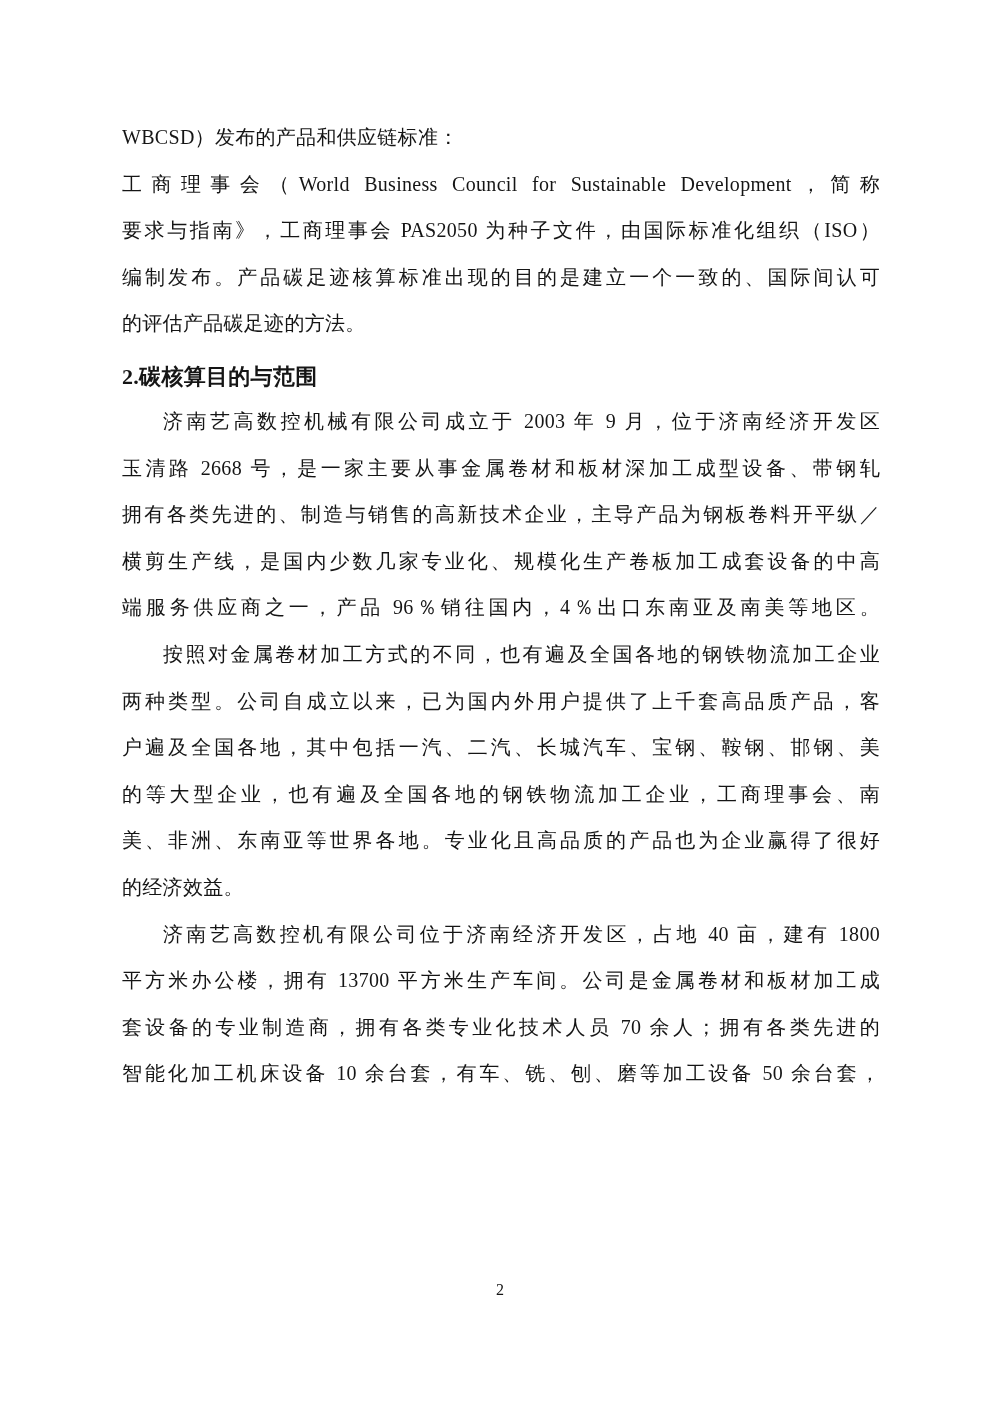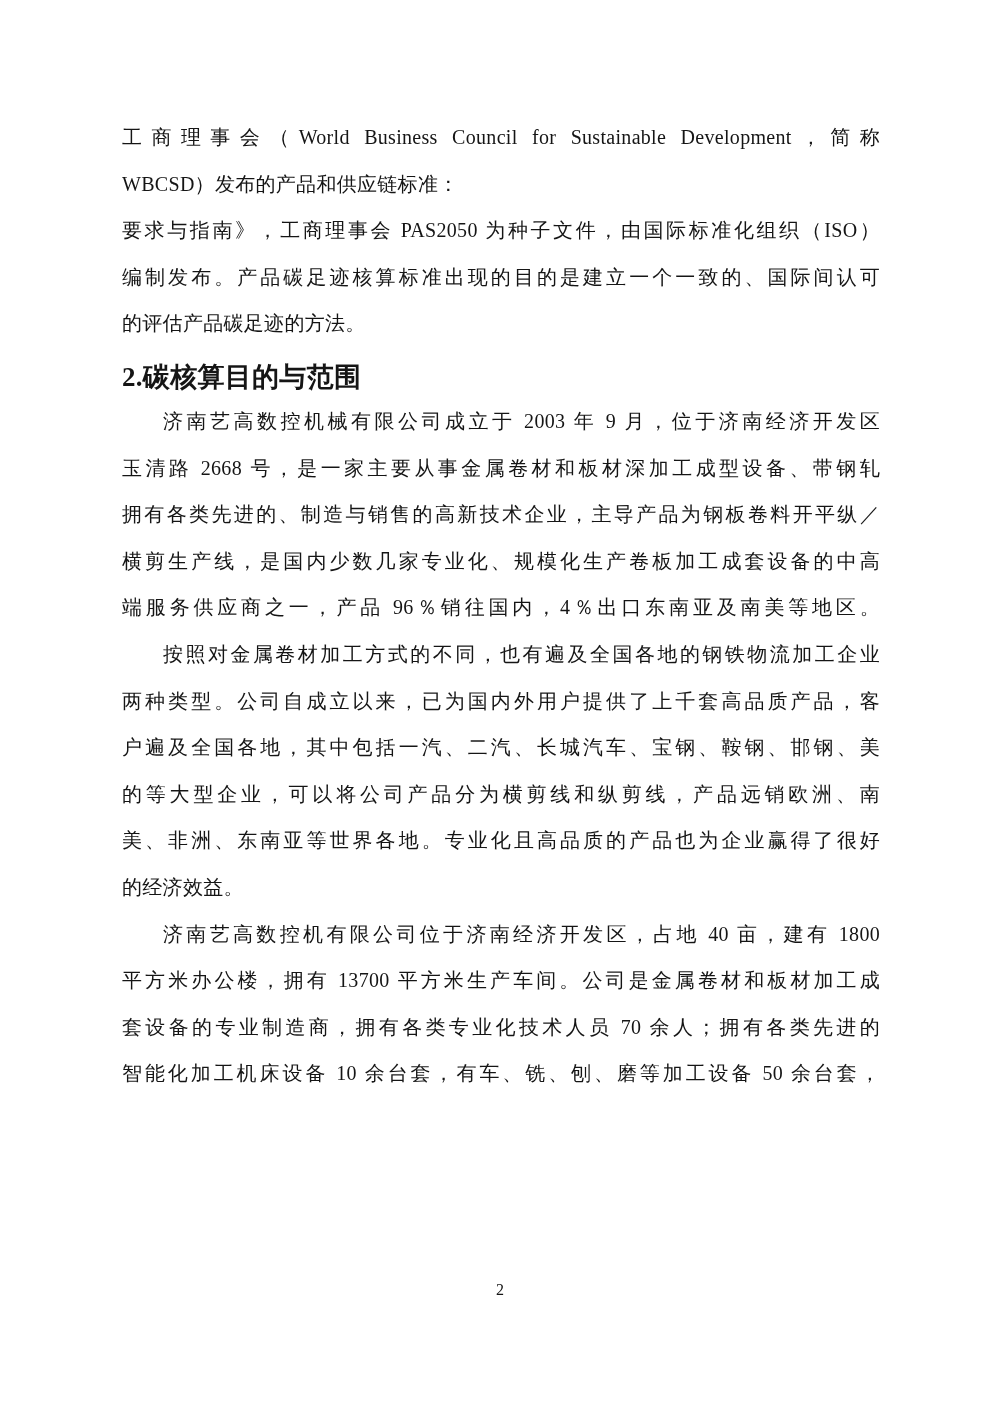--- a/index.html
+++ b/index.html
@@ -36,62 +36,62 @@
     white-space: normal;
     text-align: justify;
     text-align-last: justify;
     text-justify: auto;
   }
   
   .line.ind { text-indent: 41px; }
   .block-heading1 .line,
   .block-heading2 .line {
     font-weight: bold;
-    font-size: 27px;
+    font-size: 22px;
     line-height: 42px;
   }
   .page-number {
     position: absolute;
     left: 0;
     top: 1281px;
     width: 100%;
     text-align: center;
     font-size: 16px;
     color: #151515;
   }
 </style>
 </head>
 <body>
 
 <div class="page">
   <div class="content">
       <div class="block block-paragraph">
+        <div class="line">WBCSD）发布的产品和供应链标准：</div>
         <div class="line just">工商理事会（World Business Council for Sustainable Development，简称</div>
-        <div class="line">WBCSD）发布的产品和供应链标准：</div>
       </div>
       <div class="block block-paragraph">
         <div class="line just">要求与指南》，工商理事会 PAS2050 为种子文件，由国际标准化组织（ISO）</div>
         <div class="line just">编制发布。产品碳足迹核算标准出现的目的是建立一个一致的、国际间认可</div>
         <div class="line">的评估产品碳足迹的方法。</div>
       </div>
       <div class="block block-heading1">
         <div class="line">2.碳核算目的与范围</div>
       </div>
       <div class="block block-paragraph">
         <div class="line just ind">济南艺高数控机械有限公司成立于 2003 年 9 月，位于济南经济开发区</div>
         <div class="line just">玉清路 2668 号，是一家主要从事金属卷材和板材深加工成型设备、带钢轧</div>
         <div class="line just">拥有各类先进的、制造与销售的高新技术企业，主导产品为钢板卷料开平纵／</div>
         <div class="line just">横剪生产线，是国内少数几家专业化、规模化生产卷板加工成套设备的中高</div>
         <div class="line just">端服务供应商之一，产品 96％销往国内，4％出口东南亚及南美等地区。</div>
       </div>
       <div class="block block-paragraph">
         <div class="line just ind">按照对金属卷材加工方式的不同，也有遍及全国各地的钢铁物流加工企业</div>
         <div class="line just">两种类型。公司自成立以来，已为国内外用户提供了上千套高品质产品，客</div>
         <div class="line just">户遍及全国各地，其中包括一汽、二汽、长城汽车、宝钢、鞍钢、邯钢、美</div>
-        <div class="line just">的等大型企业，可以将公司产品分为横剪线和纵剪线，产品远销欧洲、南</div>
+        <div class="line just">的等大型企业，也有遍及全国各地的钢铁物流加工企业，工商理事会、南</div>
         <div class="line just">美、非洲、东南亚等世界各地。专业化且高品质的产品也为企业赢得了很好</div>
         <div class="line">的经济效益。</div>
       </div>
       <div class="block block-paragraph">
         <div class="line just ind">济南艺高数控机有限公司位于济南经济开发区，占地 40 亩，建有 1800</div>
         <div class="line just">平方米办公楼，拥有 13700 平方米生产车间。公司是金属卷材和板材加工成</div>
         <div class="line just">套设备的专业制造商，拥有各类专业化技术人员 70 余人；拥有各类先进的</div>
         <div class="line just">智能化加工机床设备 10 余台套，有车、铣、刨、磨等加工设备 50 余台套，</div>
       </div>
     </div>

